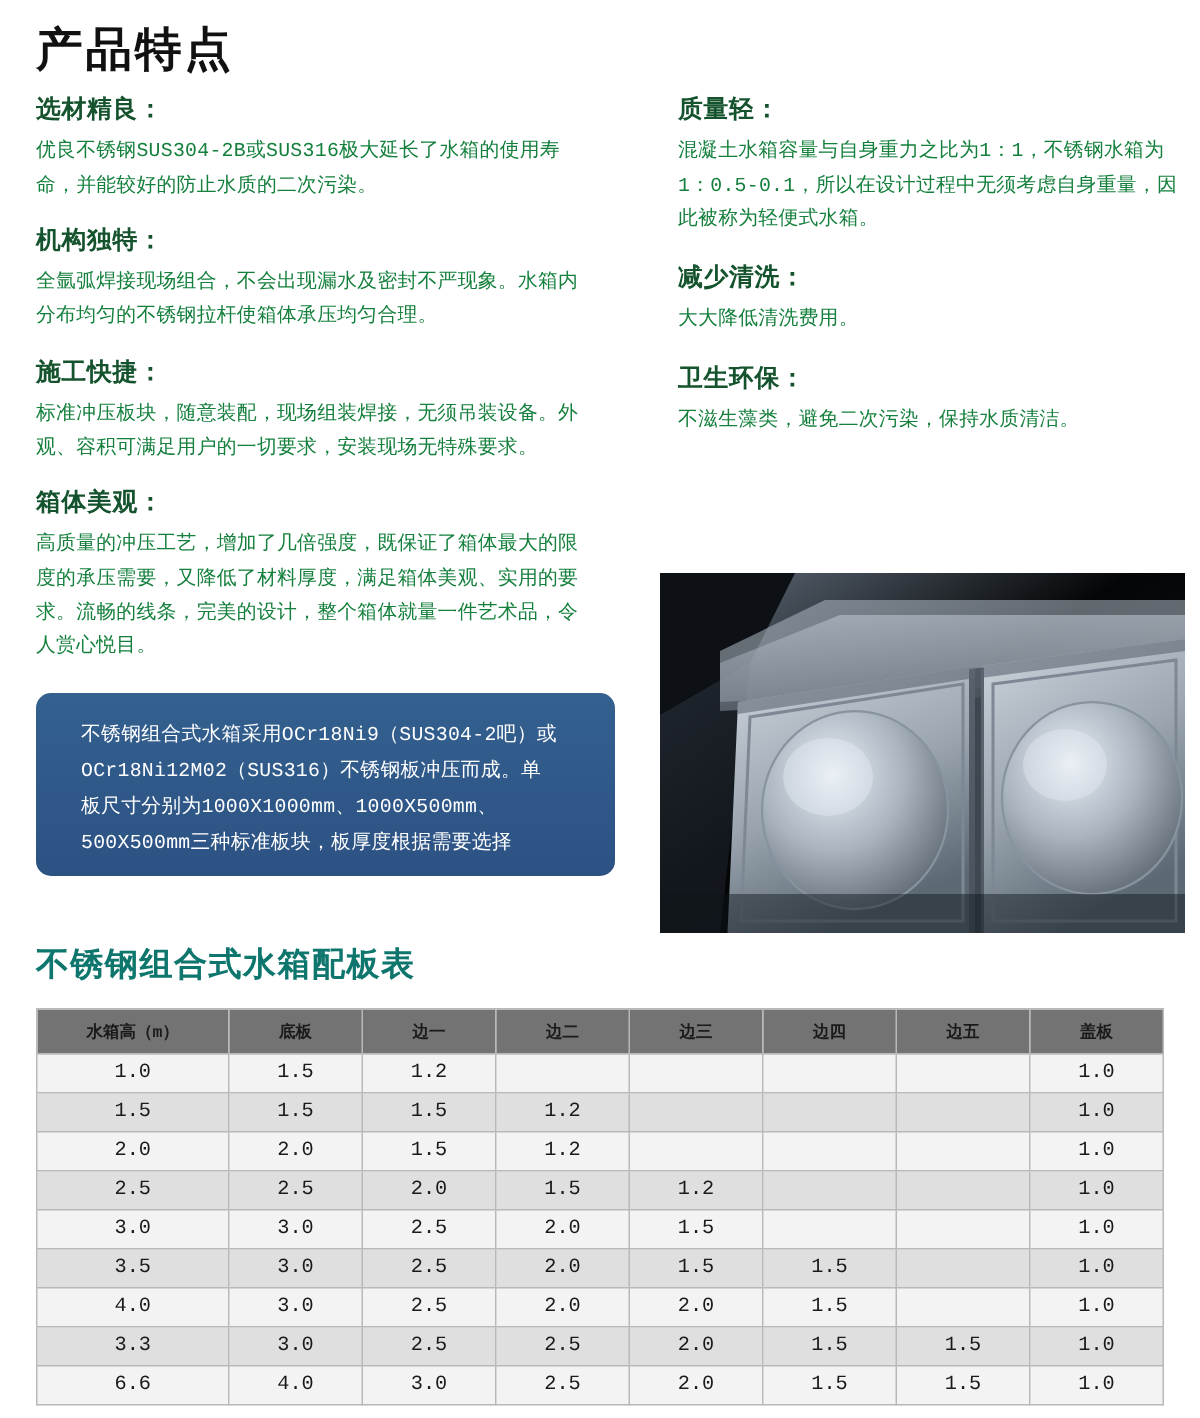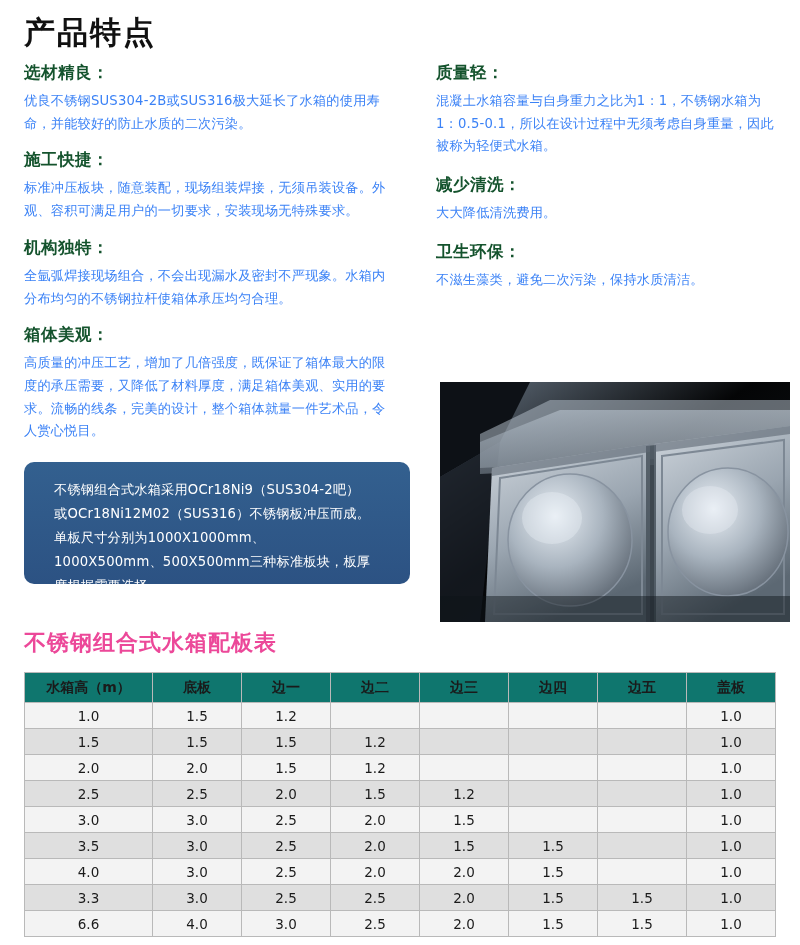--- a/index.html
+++ b/index.html
@@ -12,20 +12,21 @@
     background: #ffffff;
     font-family: "DejaVu Sans", "Liberation Sans", sans-serif;
     color: #1a1a1a;
     position: relative;
     overflow: hidden;
   }
   .page {
     position: relative;
     width: 800px;
     height: 725px;
+    font-family: Liberation Mono, monospace;
   }
   .title-main {
     position: absolute;
     left: 24px;
     top: 12px;
     font-size: 31px;
     font-weight: bold;
     letter-spacing: 2px;
     color: #111111;
   }
@@ -36,38 +37,38 @@
     width: 800px;
   }
   .col-left {
     position: absolute;
     left: 24px;
     top: 0;
     width: 370px;
   }
   .col-right {
     position: absolute;
-    left: 436px;
+    left: 452px;
     top: 0;
     width: 340px;
   }
   .feature {
     margin-bottom: 14px;
   }
   .feature-head {
     font-size: 16.5px;
     font-weight: bold;
     color: #14532d;
     margin-bottom: 6px;
     letter-spacing: 0.5px;
   }
   .feature-body {
     font-size: 13.2px;
     line-height: 1.72;
-    color: #3b82f6;
+    color: #15803d;
     letter-spacing: 0.2px;
   }
   .col-right .feature {
     margin-bottom: 16px;
   }
 
   .callout {
     position: absolute;
     left: 24px;
     top: 462px;
@@ -96,44 +97,44 @@
     background: #12161c;
   }
   .photo svg { display: block; }
 
   .table-title {
     position: absolute;
     left: 24px;
     top: 628px;
     font-size: 22px;
     font-weight: bold;
-    color: #ec4899;
+    color: #0f766e;
     letter-spacing: 1px;
   }
 
   table.spec {
     position: absolute;
     left: 24px;
     top: 672px;
     width: 752px;
     border-collapse: collapse;
     font-size: 13.5px;
   }
   table.spec th, table.spec td {
     border: 1px solid #b9b9b9;
     text-align: center;
     height: 25px;
     padding: 0;
     color: #1a1a1a;
     font-weight: normal;
   }
   table.spec thead th {
-    background: #0f766e;
+    background: #737373;
     font-weight: bold;
-    font-size: 14px;
+    font-size: 11px;
     height: 29px;
   }
   table.spec tbody tr:nth-child(odd) td {
     background: #f3f3f3;
   }
   table.spec tbody tr:nth-child(even) td {
     background: #dfdfdf;
   }
   table.spec col.c0 { width: 128px; }
   table.spec col.cx { width: 89px; }
@@ -146,26 +147,26 @@
   <div class="title-main">产品特点</div>
 
   <div class="cols">
 
     <div class="col-left">
       <div class="feature">
         <div class="feature-head">选材精良：</div>
         <div class="feature-body">优良不锈钢SUS304-2B或SUS316极大延长了水箱的使用寿命，并能较好的防止水质的二次污染。</div>
       </div>
       <div class="feature">
+        <div class="feature-head">机构独特：</div>
+        <div class="feature-body">全氩弧焊接现场组合，不会出现漏水及密封不严现象。水箱内分布均匀的不锈钢拉杆使箱体承压均匀合理。</div>
+      </div>
+      <div class="feature">
         <div class="feature-head">施工快捷：</div>
         <div class="feature-body">标准冲压板块，随意装配，现场组装焊接，无须吊装设备。外观、容积可满足用户的一切要求，安装现场无特殊要求。</div>
-      </div>
-      <div class="feature">
-        <div class="feature-head">机构独特：</div>
-        <div class="feature-body">全氩弧焊接现场组合，不会出现漏水及密封不严现象。水箱内分布均匀的不锈钢拉杆使箱体承压均匀合理。</div>
       </div>
       <div class="feature">
         <div class="feature-head">箱体美观：</div>
         <div class="feature-body">高质量的冲压工艺，增加了几倍强度，既保证了箱体最大的限度的承压需要，又降低了材料厚度，满足箱体美观、实用的要求。流畅的线条，完美的设计，整个箱体就量一件艺术品，令人赏心悦目。</div>
       </div>
     </div>
 
     <div class="col-right">
       <div class="feature">
         <div class="feature-head">质量轻：</div>

